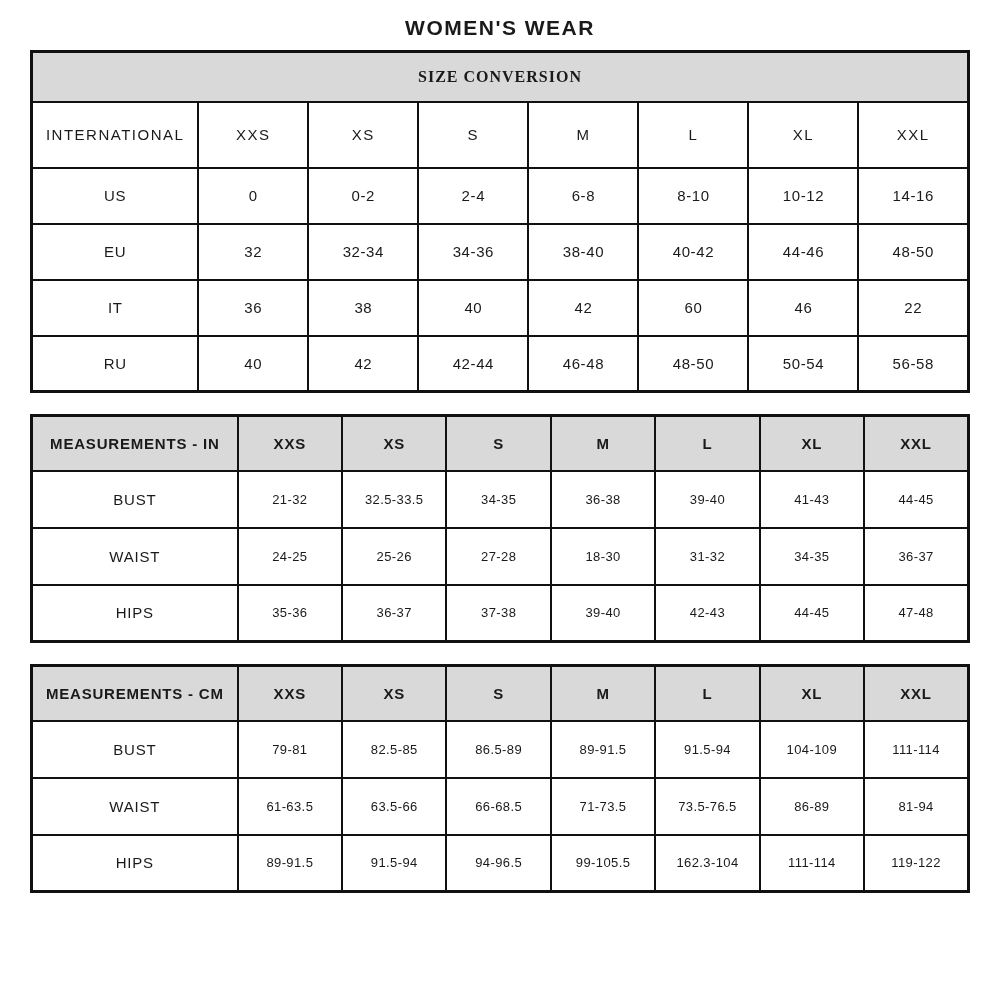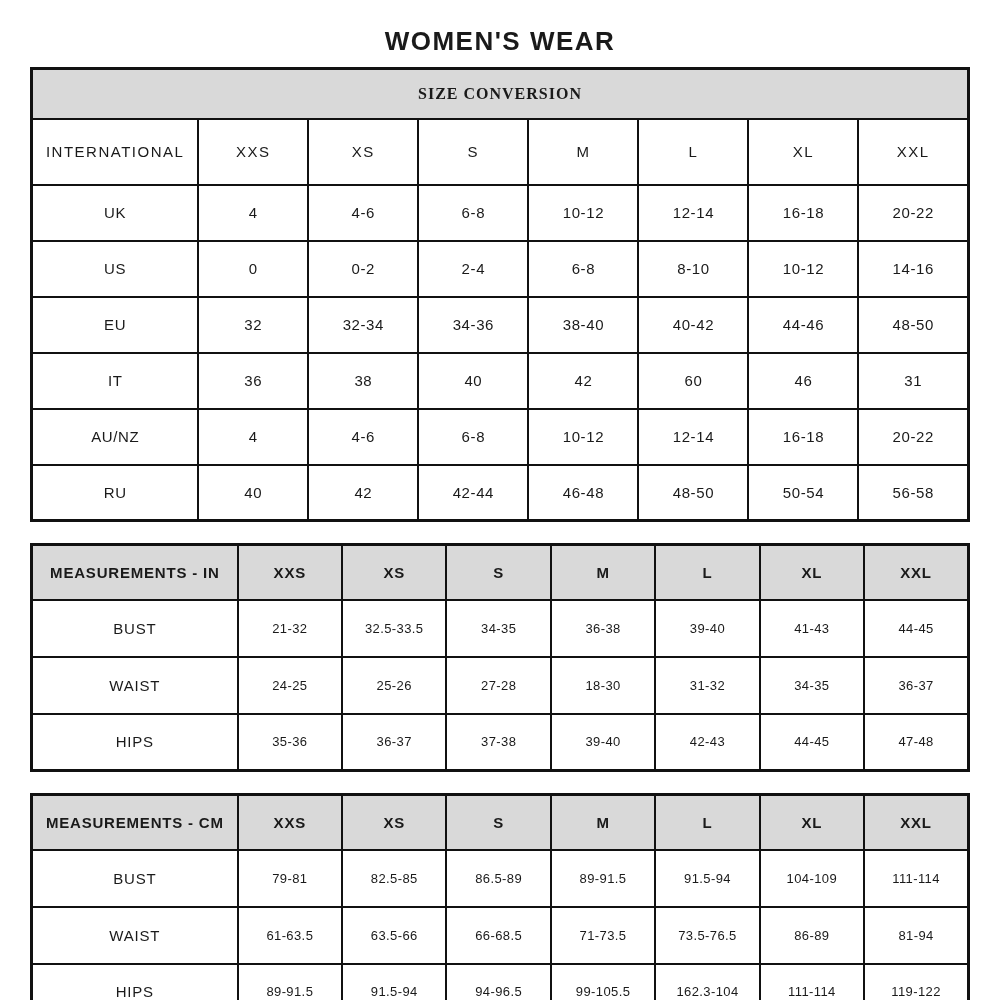--- a/index.html
+++ b/index.html
@@ -17,25 +17,25 @@
     font-family: "Liberation Sans", sans-serif;
     color: var(--text-color);
   }
   .page {
     width: 1000px;
     height: 1000px;
     overflow: hidden;
   }
   .page-title {
     text-align: center;
-    font-size: 26px;
+    font-size: 21px;
     font-weight: 700;
     letter-spacing: 1.5px;
     margin: 0;
-    padding: 26px 0 10px 0;
+    padding: 16px 0 10px 0;
   }
   table {
     width: 940px;
     margin: 0 auto;
     border-collapse: collapse;
     table-layout: fixed;
     border: 3px solid var(--border-color);
   }
   th, td {
     border: 2px solid var(--border-color);
@@ -111,30 +111,20 @@
           <th>XS</th>
           <th>S</th>
           <th>M</th>
           <th>L</th>
           <th>XL</th>
           <th>XXL</th>
         </tr>
     </thead>
     <tbody id="t1-body">
         <tr>
-          <th>UK</th>
-          <td>4</td>
-          <td>4-6</td>
-          <td>6-8</td>
-          <td>10-12</td>
-          <td>12-14</td>
-          <td>16-18</td>
-          <td>20-22</td>
-        </tr>
-        <tr>
           <th>US</th>
           <td>0</td>
           <td>0-2</td>
           <td>2-4</td>
           <td>6-8</td>
           <td>8-10</td>
           <td>10-12</td>
           <td>14-16</td>
         </tr>
         <tr>
@@ -148,31 +138,21 @@
           <td>48-50</td>
         </tr>
         <tr>
           <th>IT</th>
           <td>36</td>
           <td>38</td>
           <td>40</td>
           <td>42</td>
           <td>60</td>
           <td>46</td>
-          <td>31</td>
-        </tr>
-        <tr>
-          <th>AU/NZ</th>
-          <td>4</td>
-          <td>4-6</td>
-          <td>6-8</td>
-          <td>10-12</td>
-          <td>12-14</td>
-          <td>16-18</td>
-          <td>20-22</td>
+          <td>22</td>
         </tr>
         <tr>
           <th>RU</th>
           <td>40</td>
           <td>42</td>
           <td>42-44</td>
           <td>46-48</td>
           <td>48-50</td>
           <td>50-54</td>
           <td>56-58</td>

